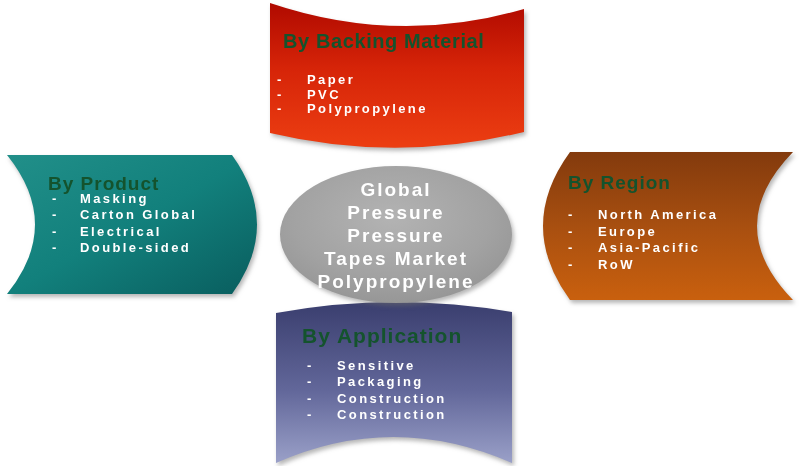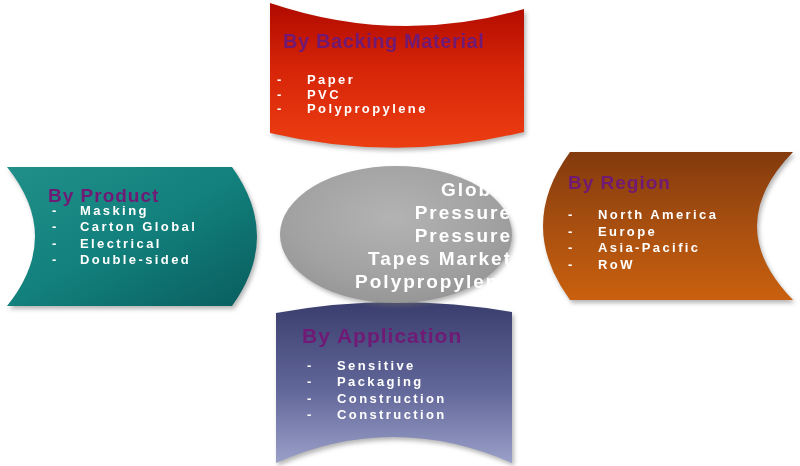--- a/index.html
+++ b/index.html
@@ -4,30 +4,30 @@
 <style>
   html,body{margin:0;padding:0;}
   body{
     width:800px;height:466px;background:#ffffff;position:relative;
     font-family:"Liberation Sans", sans-serif;overflow:hidden;
   }
   .segment{position:absolute;}
   .segment svg{position:absolute;left:0;top:0;overflow:visible;}
   .shape-path{filter:drop-shadow(2px 3px 2px rgba(110,110,110,.5));}
   .seg-title{
-    position:absolute;color:#701a75;font-weight:bold;white-space:nowrap;
+    position:absolute;color:#14532d;font-weight:bold;white-space:nowrap;
     letter-spacing:1px;line-height:1.08;
   }
   .seg-items{position:absolute;color:#ffffff;font-weight:bold;font-size:13px;letter-spacing:2.4px;}
   .seg-items .item{display:flex;white-space:nowrap;align-items:baseline;line-height:var(--rh);}
   .seg-items .dash{display:inline-block;width:var(--dw);letter-spacing:0;flex:none;}
   .center-text{
     position:absolute;left:280px;top:170px;width:232px;
     color:#ffffff;font-weight:bold;font-size:19px;line-height:23px;
-    letter-spacing:2px;text-align:right;padding-top:8px;
+    letter-spacing:2px;text-align:center;padding-top:8px;
   }
 </style>
 </head>
 <body>
 
 <div class="segment" style="left:268px;top:3px;width:257px;height:150px">
   <svg width="257" height="150" viewBox="0 0 257 150">
     <defs>
       <linearGradient id="g-backing" x1="0" y1="0" x2="0" y2="1">
         <stop offset="0" stop-color="#b00a00"></stop>
@@ -47,21 +47,21 @@
         <span class="dash">-</span>
         <span>PVC</span>
       </div>
     <div class="item">
         <span class="dash">-</span>
         <span>Polypropylene</span>
       </div>
   </div>
 </div>
 
-<div class="segment" style="left:7px;top:167px;width:250px;height:109px">
+<div class="segment" style="left:7px;top:155px;width:250px;height:109px">
   <svg width="250" height="139" viewBox="0 0 250 139">
     <defs>
       <linearGradient id="g-product" x1="0" y1="0" x2="1" y2="1">
         <stop offset="0" stop-color="#218f89"></stop>
         <stop offset="0.5" stop-color="#12807c"></stop>
         <stop offset="1" stop-color="#095d5e"></stop>
       </linearGradient>
     </defs>
     <path class="shape-path" d="M0,0 L225,0 Q275,69.5 225,139 L0,139 Q56,69.5 0,0 Z" fill="url(#g-product)"></path>
   </svg>

